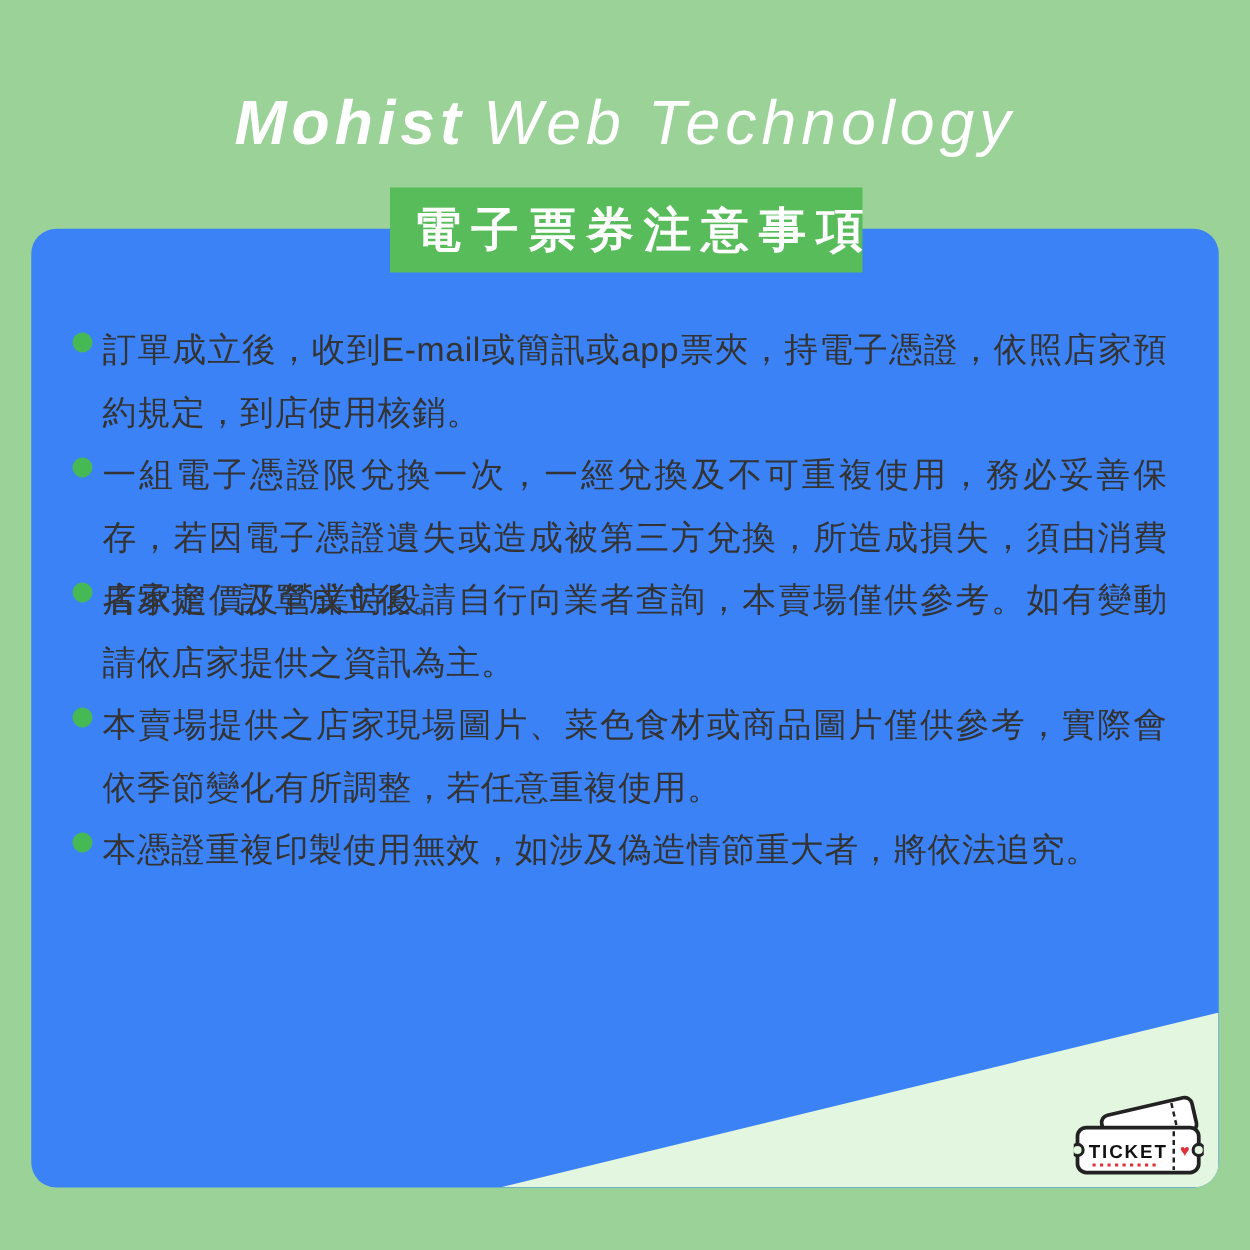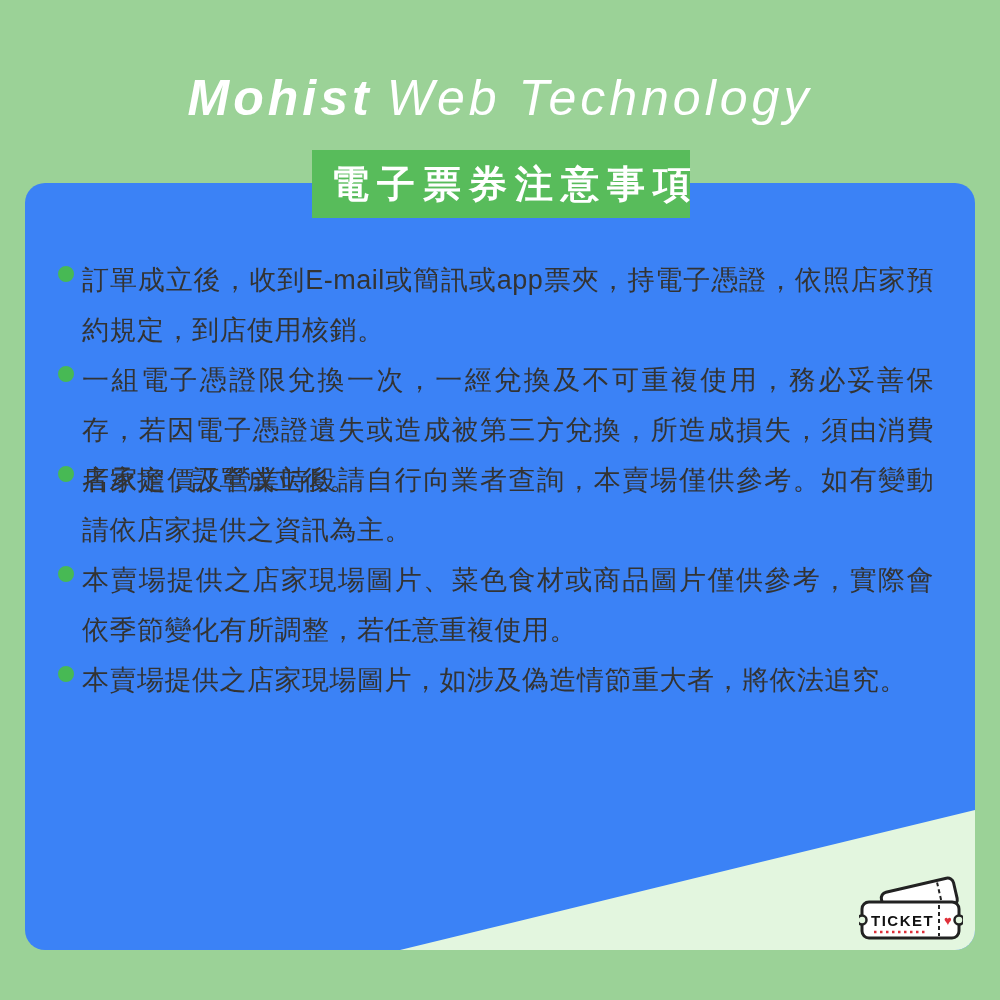--- a/index.html
+++ b/index.html
@@ -106,21 +106,21 @@
     <li>
       <span class="ring"></span>
       <div class="note-text">店家定價及營業時段請自行向業者查詢，本賣場僅供參考。如有變動請依店家提供之資訊為主。</div>
     </li>
     <li>
       <span class="ring"></span>
       <div class="note-text">本賣場提供之店家現場圖片、菜色食材或商品圖片僅供參考，實際會依季節變化有所調整，若任意重複使用。</div>
     </li>
     <li>
       <span class="ring"></span>
-      <div class="note-text">本賣場提供之店家現場圖片，如涉及偽造情節重大者，將依法追究。</div>
+      <div class="note-text">本憑證重複印製使用無效，如涉及偽造情節重大者，將依法追究。</div>
     </li>
   </ul>
 
   <svg class="ticket" viewBox="0 0 104 68">
 
     <g transform="rotate(-13 60 30)">
       <rect x="24" y="13" width="74" height="28" rx="6" fill="#ffffff" stroke="#222222" stroke-width="3"></rect>
       <line x1="82" y1="15" x2="82" y2="39" stroke="#222222" stroke-width="2" stroke-dasharray="4 3"></line>
     </g>
 

